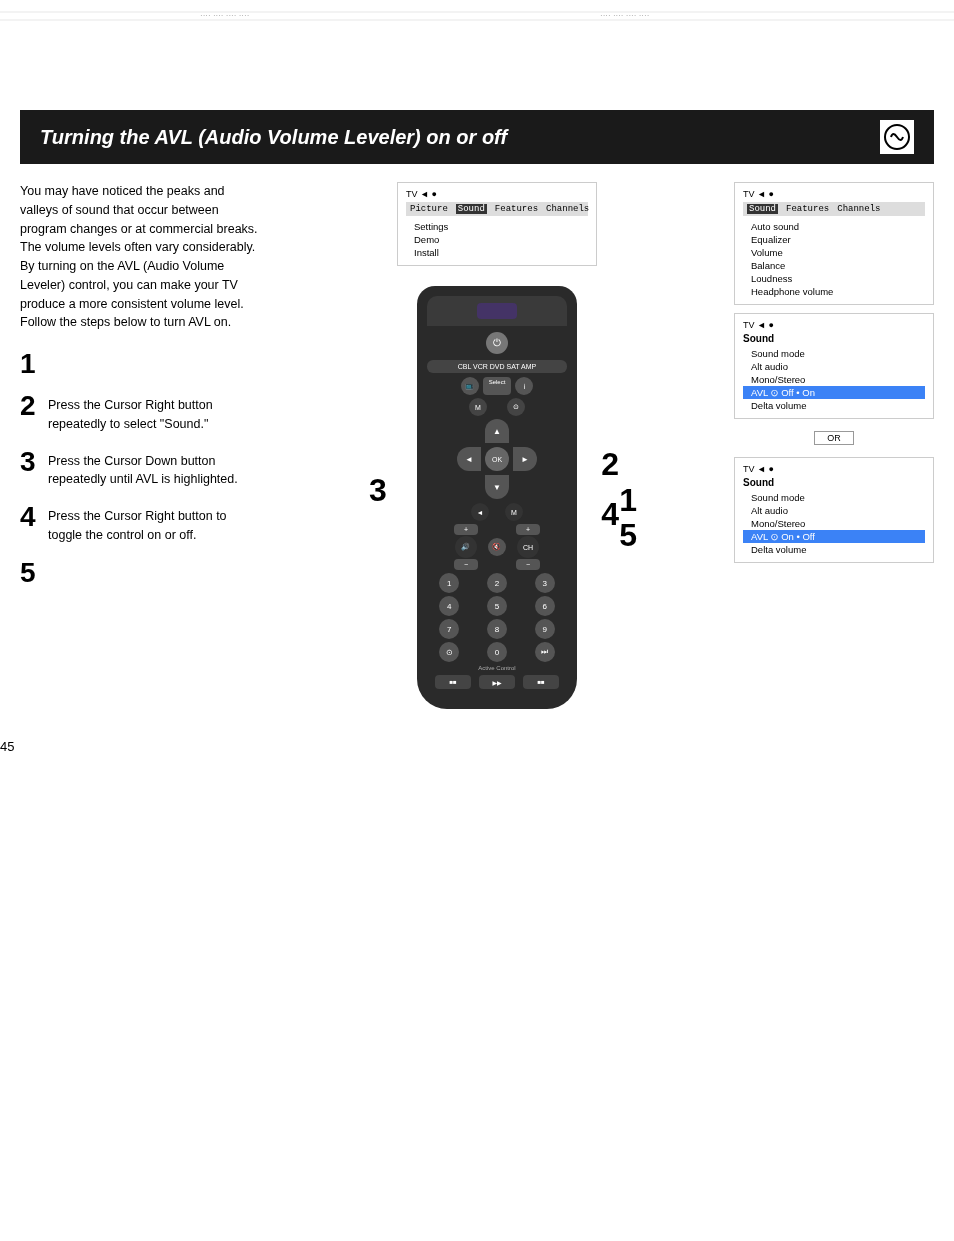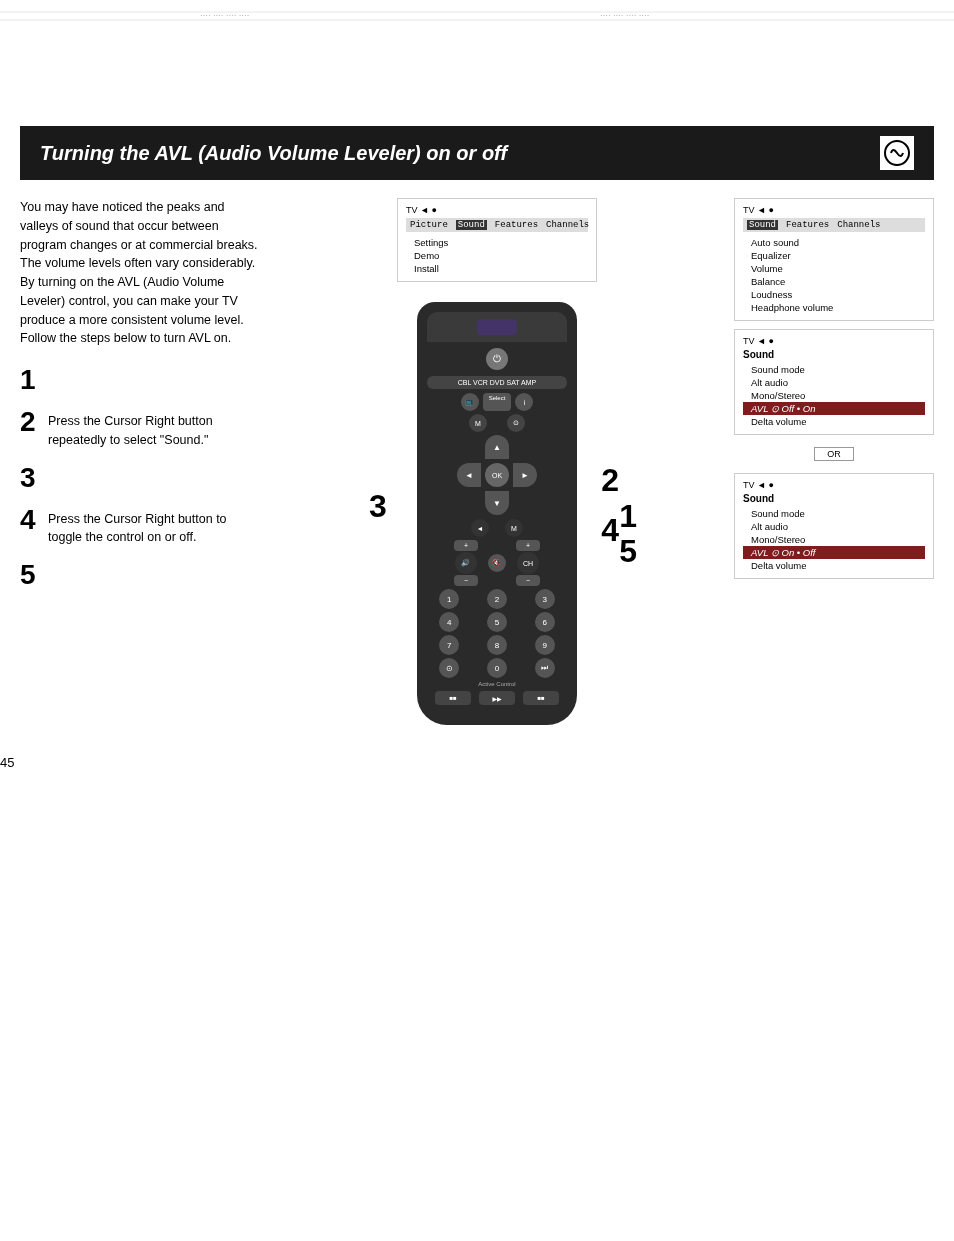--- a/index.html
+++ b/index.html
@@ -12,21 +12,21 @@
       color: #000;
       position: relative;
     }
 
     
     .page-header {
       background: #1a1a1a;
       color: #fff;
       text-align: center;
       padding: 10px 20px;
-      margin: 76px 20px 0 20px;
+      margin: 60px 20px 0 20px;
       font-size: 20px;
       font-weight: bold;
       font-style: italic;
       display: flex;
       align-items: center;
       justify-content: space-between;
     }
     .header-icon {
       background: #fff;
       color: #000;
@@ -115,23 +115,22 @@
       background: #333;
       color: #fff;
       padding: 0 2px;
     }
     .menu-item {
       font-size: 9.5px;
       padding: 1px 0;
       padding-left: 8px;
     }
     .menu-item.highlighted {
-      background: #7f1d1d;
-      color: #fff;
-      font-style: italic;
+      background: #3b82f6;
+      color: #fff;
     }
     .tv-label {
       font-size: 9px;
       margin-bottom: 3px;
     }
     .or-bar {
       text-align: center;
       font-size: 9px;
       border: 1px solid #999;
       padding: 1px 12px;
@@ -364,20 +363,21 @@
     <ol class="steps-list">
       <li class="step-item">
         <span class="step-number">1</span>
       </li>
       <li class="step-item">
         <span class="step-number">2</span>
         <span class="step-text">Press the Cursor Right button repeatedly to select "Sound."</span>
       </li>
       <li class="step-item">
         <span class="step-number">3</span>
+        <span class="step-text">Press the Cursor Down button repeatedly until AVL is highlighted.</span>
       </li>
       <li class="step-item">
         <span class="step-number">4</span>
         <span class="step-text">Press the Cursor Right button to toggle the control on or off.</span>
       </li>
       <li class="step-item">
         <span class="step-number">5</span>
       </li>
     </ol>
   </div>

